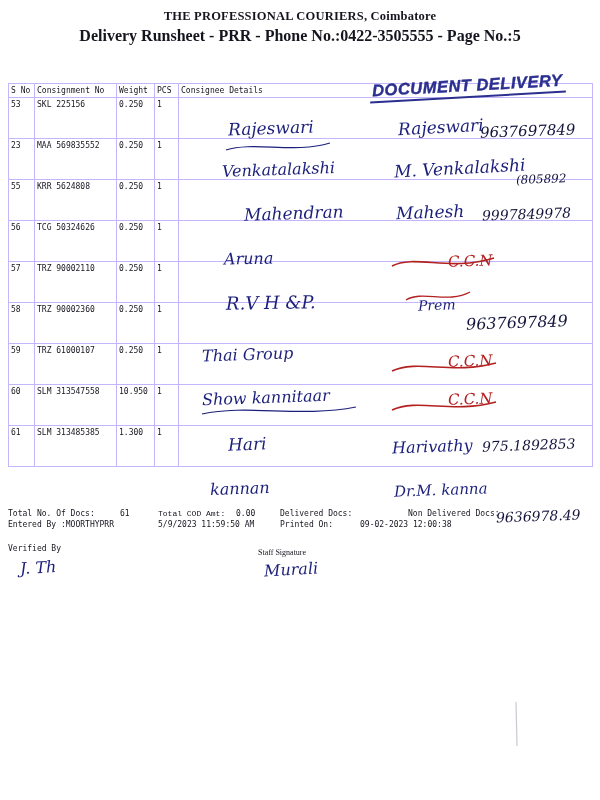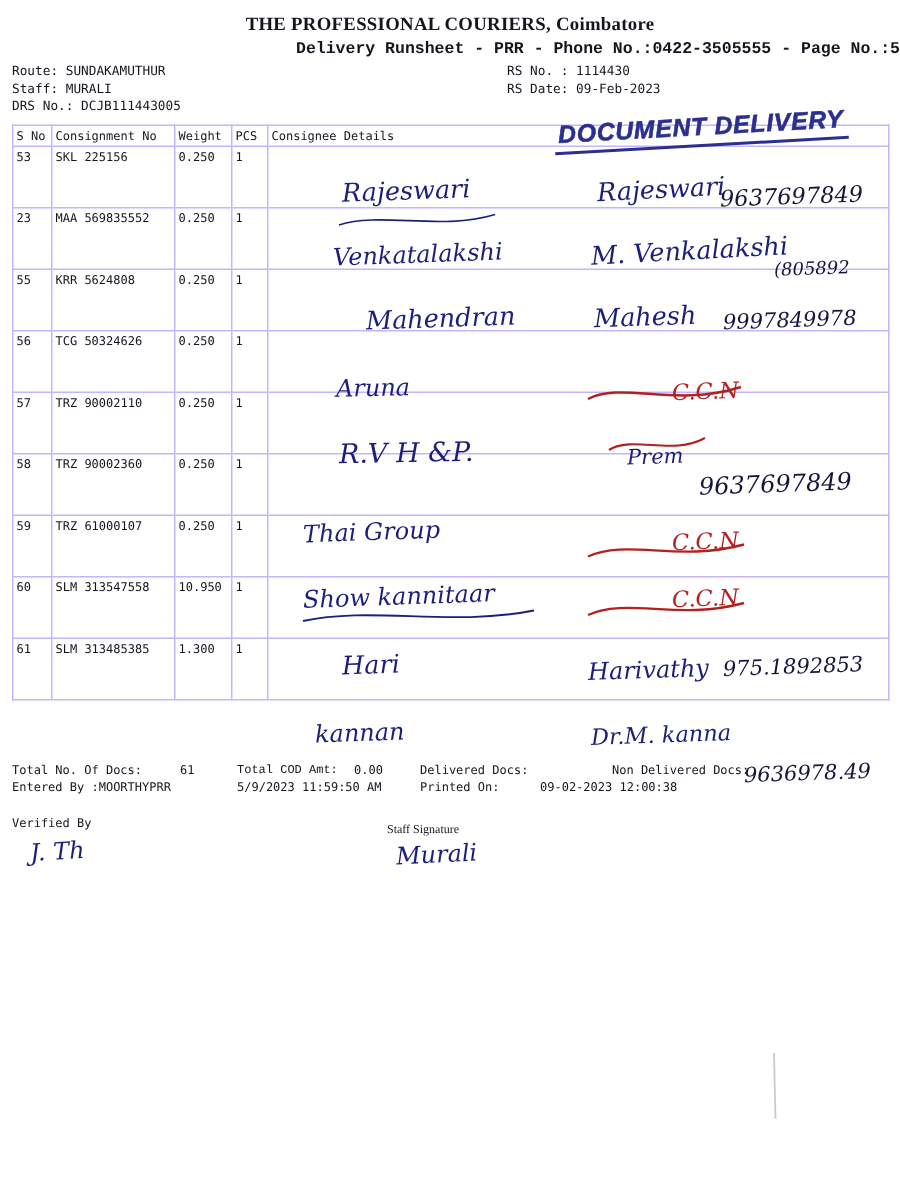--- a/index.html
+++ b/index.html
@@ -25,24 +25,24 @@
   
   .doc-title {
     text-align: center;
     font-family: "Liberation Serif", serif;
     font-weight: bold;
     font-size: 12.5px;
     letter-spacing: .2px;
     margin-top: 9px;
   }
   .doc-subtitle {
-    text-align: right;
-    font-family: Liberation Mono, monospace;
+    text-align: center;
+    font-family: Liberation Serif, serif;
     font-weight: bold;
-    font-size: 11px;
+    font-size: 16px;
     margin-top: 3px;
   }
 
   .meta {
     position: relative;
     margin-top: 4px;
     height: 40px;
     font-family: "DejaVu Sans Mono", monospace;
     font-size: 8.5px;
   }
@@ -162,29 +162,20 @@
 </style>
 </head>
 <body>
 
 <div class="page">
 
   <div class="doc-title">THE PROFESSIONAL COURIERS, Coimbatore</div>
   <div class="doc-subtitle">Delivery Runsheet - PRR - Phone No.:0422-3505555 - Page No.:5</div>
 
   <div class="meta">
-    <div class="meta-left">
-      <div class="meta-row">Route: SUNDAKAMUTHUR</div>
-      <div class="meta-row">Staff: MURALI</div>
-      <div class="meta-row">DRS No.: DCJB111443005</div>
-    </div>
-    <div class="meta-right">
-      <div class="meta-row">RS No. : 1114430</div>
-      <div class="meta-row">RS Date: 09-Feb-2023</div>
-    </div>
   </div>
 
   <div class="table-wrap">
     <table class="runsheet">
       <colgroup>
         <col class="c-sno">
           <col class="c-cn">
           <col class="c-wt">
           <col class="c-pcs">
           <col class="c-cons">

